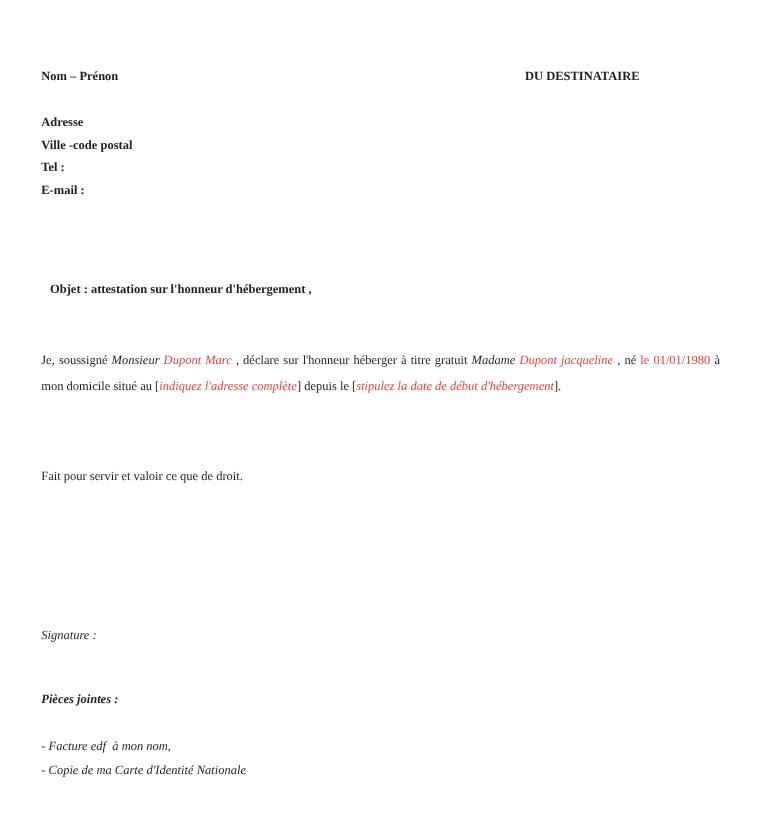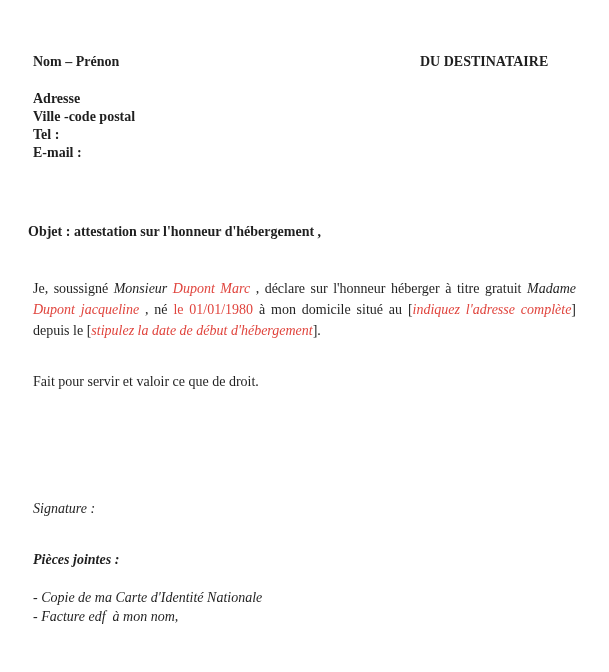--- a/index.html
+++ b/index.html
@@ -7,30 +7,30 @@
     padding: 0;
     background: #ffffff;
   }
   .page {
     position: relative;
     width: 609px;
     height: 672px;
     background: var(--page-bg, #ffffff);
     font-family: "Liberation Serif", "DejaVu Serif", serif;
     color: var(--ink, #1f1f1f);
-    font-size: 14px;
+    font-size: 10px;
     overflow: hidden;
   }
   .abs { position: absolute; }
   .bold { font-weight: bold; }
   .lh18 { line-height: 18px; }
   .sender-name     { left: 33px; top: 53px; }
   .recipient-block { left: 420px; top: 53px; }
   .address-block   { left: 33px; top: 90px; }
-  .subject-line    { left: 28px; top: 223px; }
+  .subject-line    { left: 40px; top: 223px; }
   .body-paragraph  {
     left: 33px; top: 278px; width: 543px;
     line-height: 21px;
     text-align: justify;
   }
   .closing-line    { left: 33px; top: 373px; }
   .date-place-line { left: 33px; top: 443px; }
   .signature-label {
     left: 33px; top: 500px; width: 543px;
     font-style: italic;
@@ -68,15 +68,15 @@
 
   <div class="abs body-paragraph"><span class="seg normal">Je, soussigné </span><span class="seg italic">Monsieur</span><span class="seg normal"> </span><span class="seg red-italic">Dupont Marc</span><span class="seg normal"> , déclare sur l'honneur héberger à titre gratuit </span><span class="seg italic">Madame</span><span class="seg normal"> </span><span class="seg red-italic">Dupont jacqueline</span><span class="seg normal"> , né </span><span class="seg red">le 01/01/1980</span><span class="seg normal"> à mon domicile situé au [</span><span class="seg red-italic">indiquez l'adresse complète</span><span class="seg normal">] depuis le [</span><span class="seg red-italic">stipulez la date de début d'hébergement</span><span class="seg normal">].</span></div>
 
   <div class="abs closing-line lh18">Fait pour servir et valoir ce que de droit.</div>
 
 
   <div class="abs signature-label lh18">Signature :</div>
 
   <div class="abs attachments-title lh18">Pièces jointes :</div>
 
-  <div class="abs attachment-items"><div>- Copie de ma Carte d'Identité Nationale</div><div>- Facture edf  à mon nom,</div></div>
+  <div class="abs attachment-items"><div>- Facture edf  à mon nom,</div><div>- Copie de ma Carte d'Identité Nationale</div></div>
 
 </div>
 
 </body></html>

